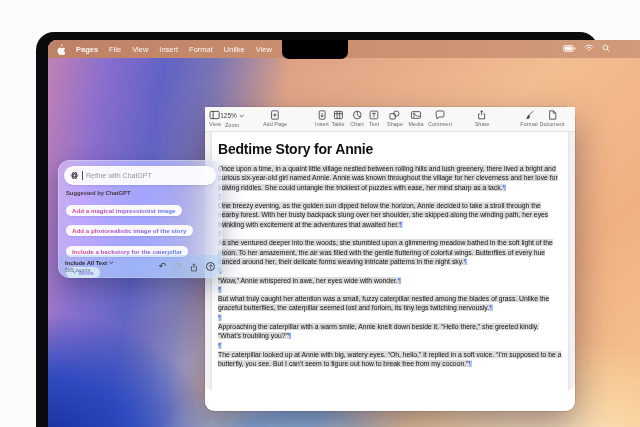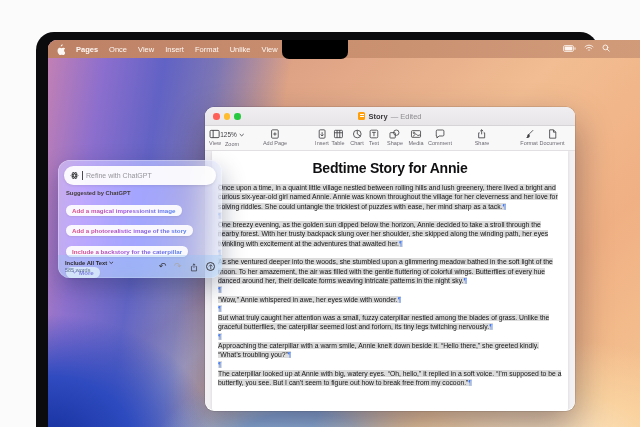--- a/index.html
+++ b/index.html
@@ -56,21 +56,21 @@
   .tool { position:absolute; top:3px; transform:translateX(-50%); display:flex; flex-direction:column;
     align-items:center; gap:1px; color:#3e3e42; cursor:default; }
   .tool .tlabel { font-size:5.5px; color:#6b6970; white-space:nowrap; }
   .tool svg { display:block; }
   .zoomval { font-size:6.5px; color:#3e3e42; display:flex; align-items:center; gap:2px; height:11px; }
 
   .content { position:relative; height:259px; background:#f2f0f2; border-radius:0 0 9px 9px; overflow:hidden; }
   .page { position:absolute; left:7px; right:7px; top:0; bottom:-30px; background:#fff;
     box-shadow:0 0 3px rgba(0,0,0,.12); }
   .doc { padding:7px 6px 0; color:#151517; }
-  .doc h1 { font-size:14px; font-weight:700; color:#101012; margin:2px 0 7px; letter-spacing:-.2px;text-align:center; }
+  .doc h1 { font-size:14px; font-weight:700; color:#101012; margin:2px 0 7px; letter-spacing:-.2px; }
   .para { font-size:6.8px; line-height:9.3px; }
   .hl { background:#dcdcdc; }
   .pilcrow { color:#3b77f7; background:#dcdcdc; }
   .blank { height:9.3px; }
 
   
   .gpt { position:absolute; left:10px; top:120px; width:164px; height:118px; border-radius:12px;
     background:rgba(232,241,252,.48);
     -webkit-backdrop-filter:blur(14px) saturate(170%); backdrop-filter:blur(14px) saturate(170%);
     box-shadow:0 10px 24px rgba(10,20,60,.3), inset 0 0 0 .5px rgba(255,255,255,.55); }
@@ -107,21 +107,21 @@
   <div class="screen">
     <div class="wallpaper"></div>
 
     <div class="menubar">
       <span class="mi" style="display:flex;align-items:center;">
         <svg width="9" height="11" viewBox="0 0 11 13" fill="rgba(255,251,249,.97)">
             <path d="M7.6 1.9c-.4.55-1.1.95-1.75.9-.1-.65.25-1.35.6-1.75C6.85.6 7.55.25 8.1.2c.1.7-.15 1.3-.5 1.7zM9 4.3c-.95-.05-1.75.55-2.2.55-.45 0-1.15-.52-1.95-.5-1 .02-1.95.6-2.45 1.5-1.05 1.8-.3 4.5.75 5.97.5.72 1.1 1.53 1.85 1.5.75-.03 1.05-.48 1.95-.48s1.15.48 1.95.46c.8-.02 1.3-.73 1.8-1.45.55-.8.8-1.6.8-1.65-.05 0-1.6-.6-1.6-2.4 0-1.5 1.2-2.2 1.3-2.3-.7-1.05-1.8-1.17-2.2-1.2z"></path>
           </svg>
       </span>
       <span class="mi app">Pages</span>
-      <span class="mi">Once</span>
+      <span class="mi">File</span>
       <span class="mi">View</span>
       <span class="mi">Insert</span>
       <span class="mi">Format</span>
       <span class="mi">Unlike</span>
       <span class="mi">View</span>
       <span class="mi">Window</span>
       <span class="mi">Help</span>
       <div class="menu-right">
         <span>
           <svg width="13" height="7" viewBox="0 0 13 7">
@@ -141,32 +141,20 @@
           <svg width="8" height="8" viewBox="0 0 8 8" fill="none" stroke="rgba(255,251,249,.95)" stroke-width="0.9" stroke-linecap="round">
               <circle cx="3.4" cy="3.4" r="2.4"></circle>
               <line x1="5.3" y1="5.3" x2="7.2" y2="7.2"></line>
             </svg>
         </span>
       </div>
     </div>
     <div class="notch"></div>
 
     <div class="window">
-      <div class="titlebar">
-        <div class="lights">
-          <span class="light r"></span>
-          <span class="light y"></span>
-          <span class="light g"></span>
-        </div>
-        <div class="wtitle">
-          <span class="wicon"></span>
-          <span class="tmain">Story</span>
-          <span class="tsub">— Edited</span>
-        </div>
-      </div>
 
       <div class="toolbar">
         <div class="tool" style="left:10px">
           <svg width="11" height="10" viewBox="0 0 12 11" fill="none" stroke="currentColor" stroke-width="1">
               <rect x="1" y="1.5" width="10" height="8" rx="1.2"></rect>
               <line x1="4.4" y1="1.5" x2="4.4" y2="9.5"></line>
             </svg>
           <span class="tlabel">View</span>
         </div>
         <div class="tool" style="left:27px">

